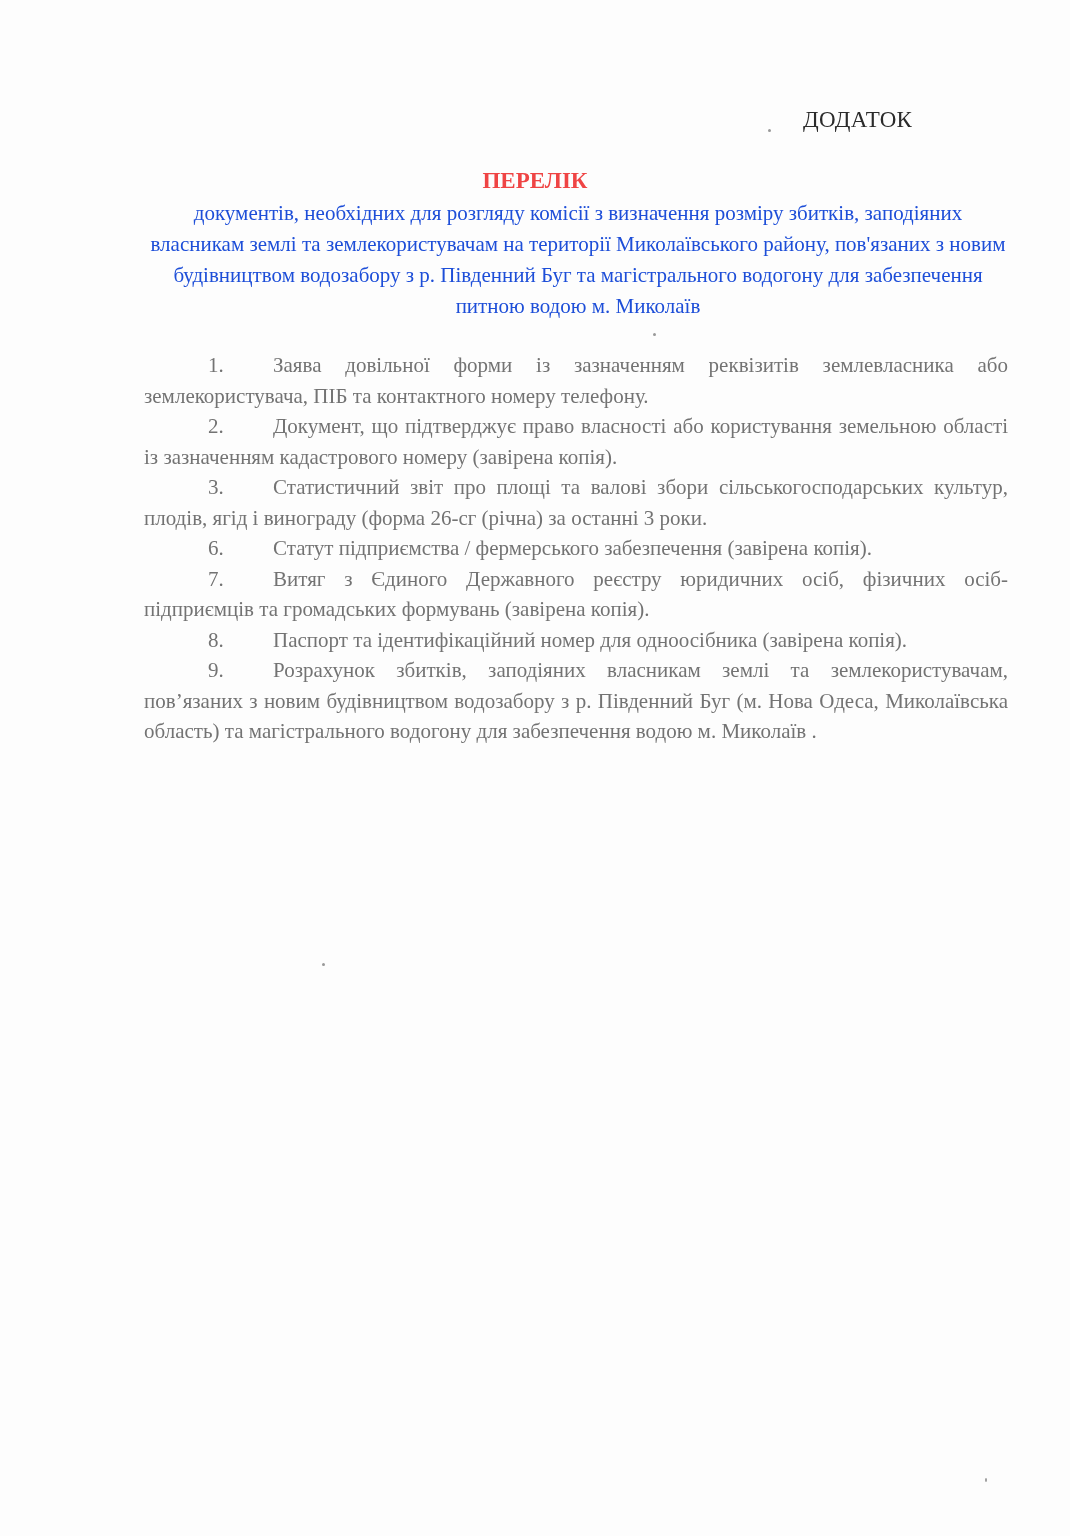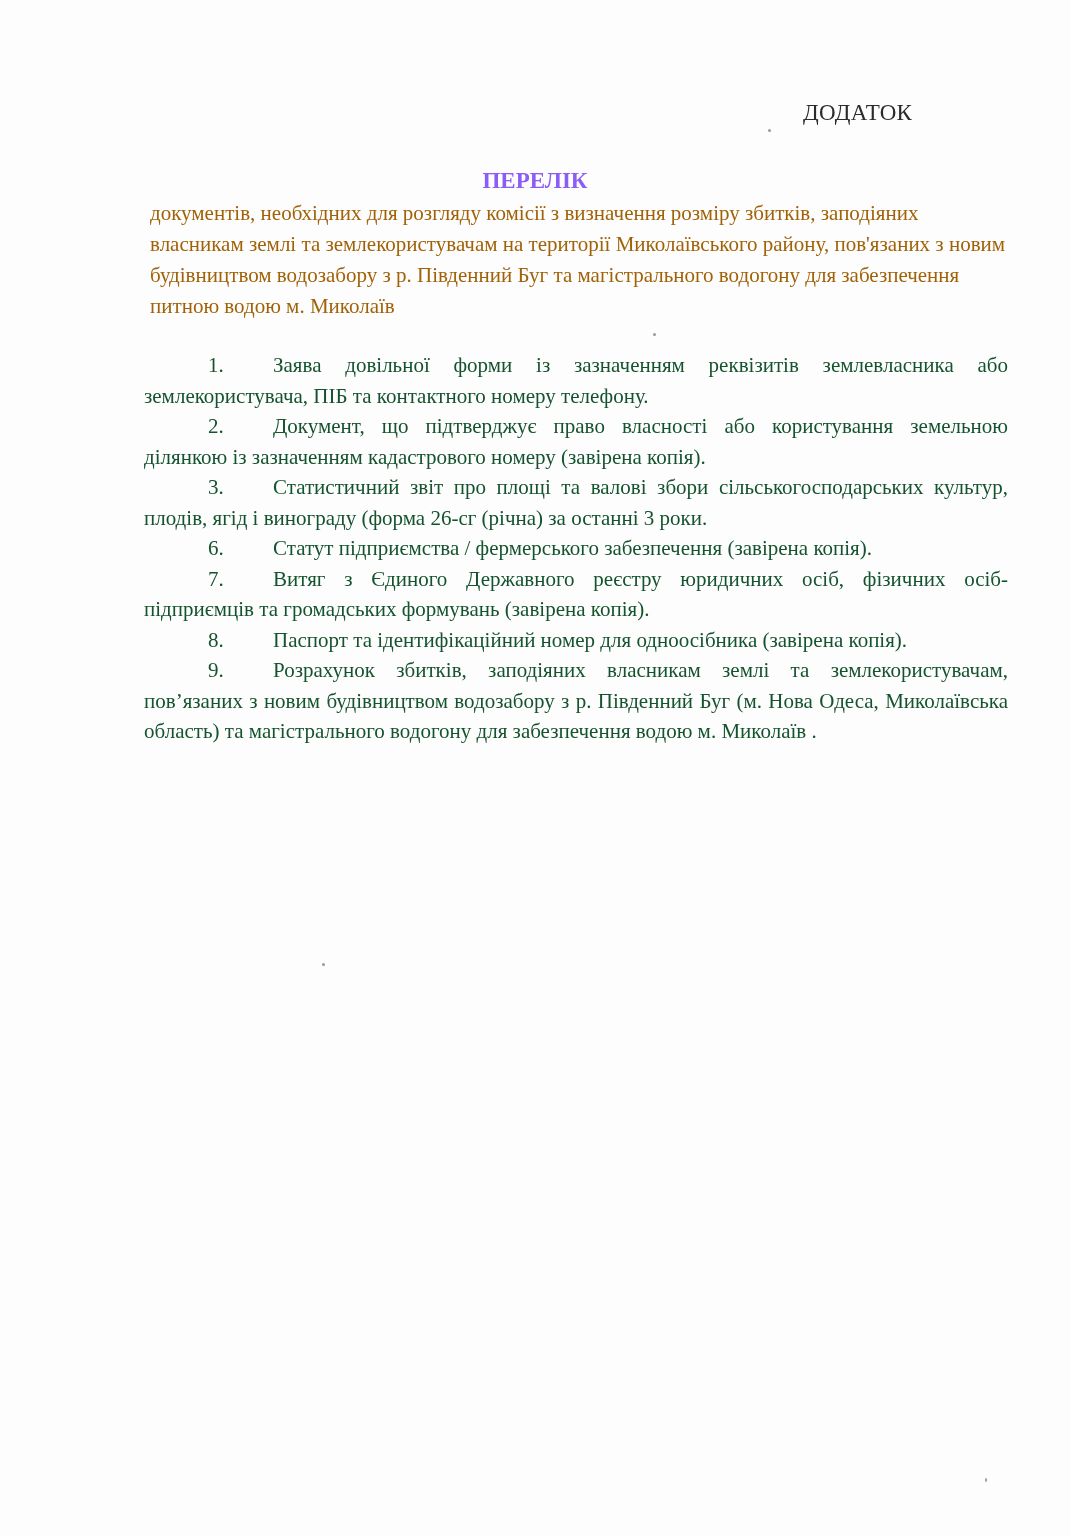--- a/index.html
+++ b/index.html
@@ -6,50 +6,50 @@
   body {
     width: 1070px; height: 1536px;
     background: #fdfdfd;
     font-family: "Liberation Serif", "DejaVu Serif", serif;
     color: #2a2a2a;
     position: relative;
     overflow: hidden;
   }
   .page { position: absolute; left: 0; top: 0; width: 1070px; height: 1536px; }
   .appendix {
-    position: absolute; left: 803px; top: 100px;
+    position: absolute; left: 803px; top: 107px;
     font-size: 23px; letter-spacing: 0.3px; color: #2b2b2b;
   }
   .title {
     position: absolute; left: 0; width: 1070px; top: 168px;
-    text-align: center; font-weight: bold; font-size: 23px; color: #8b5cf6;
+    text-align: center; font-weight: bold; font-size: 23px; color: #ef4444;
   }
   .subtitle {
     position: absolute; left: 150px; width: 856px; top: 198px;
-    font-size: 21px; line-height: 31px; color: #a16207;
+    text-align: center; font-size: 21px; line-height: 31px; color: #1d4ed8;
   }
   .list {
     position: absolute; left: 144px; width: 864px; top: 350px;
-    font-size: 21px; line-height: 30.5px; color: #14532d;
+    font-size: 21px; line-height: 30.5px; color: #737373;
   }
   .item { text-align: justify; text-indent: 64px; margin: 0; }
   .item .num { display: inline-block; width: 65px; text-indent: 0; }
   .speck { position: absolute; background: #999; border-radius: 50%; }
 </style>
 </head>
 <body>
 
 <div class="page">
   <div class="appendix">ДОДАТОК</div>
   <div class="title">ПЕРЕЛІК</div>
   <div class="subtitle">документів, необхідних для розгляду комісії з визначення розміру збитків, заподіяних власникам землі та землекористувачам на території Миколаївського району, пов'язаних з новим будівництвом водозабору з р. Південний Буг та магістрального водогону для забезпечення питною водою м. Миколаїв</div>
 
   <div class="list">
     <p class="item"><span class="num">1.</span><span>Заява довільної форми із зазначенням реквізитів землевласника або землекористувача, ПІБ та контактного номеру телефону.</span></p>
-    <p class="item"><span class="num">2.</span><span>Документ, що підтверджує право власності або користування земельною ділянкою із зазначенням кадастрового номеру (завірена копія).</span></p>
+    <p class="item"><span class="num">2.</span><span>Документ, що підтверджує право власності або користування земельною області із зазначенням кадастрового номеру (завірена копія).</span></p>
     <p class="item"><span class="num">3.</span><span>Статистичний звіт про площі та валові збори сільськогосподарських культур, плодів, ягід і винограду (форма 26-сг (річна) за останні 3 роки.</span></p>
     <p class="item"><span class="num">6.</span><span>Статут підприємства / фермерського забезпечення (завірена копія).</span></p>
     <p class="item"><span class="num">7.</span><span>Витяг з Єдиного Державного реєстру юридичних осіб, фізичних осіб-підприємців та громадських формувань (завірена копія).</span></p>
     <p class="item"><span class="num">8.</span><span>Паспорт та ідентифікаційний номер для одноосібника (завірена копія).</span></p>
     <p class="item"><span class="num">9.</span><span>Розрахунок збитків, заподіяних власникам землі та землекористувачам, пов’язаних з новим будівництвом водозабору з р. Південний Буг (м. Нова Одеса, Миколаївська область) та магістрального водогону для забезпечення водою м. Миколаїв .</span></p>
   </div>
 
   <div class="speck" style="left:768px;top:129px;width:3px;height:3px;"></div>
   <div class="speck" style="left:653px;top:333px;width:3px;height:3px;"></div>
   <div class="speck" style="left:322px;top:963px;width:3px;height:3px;"></div>

